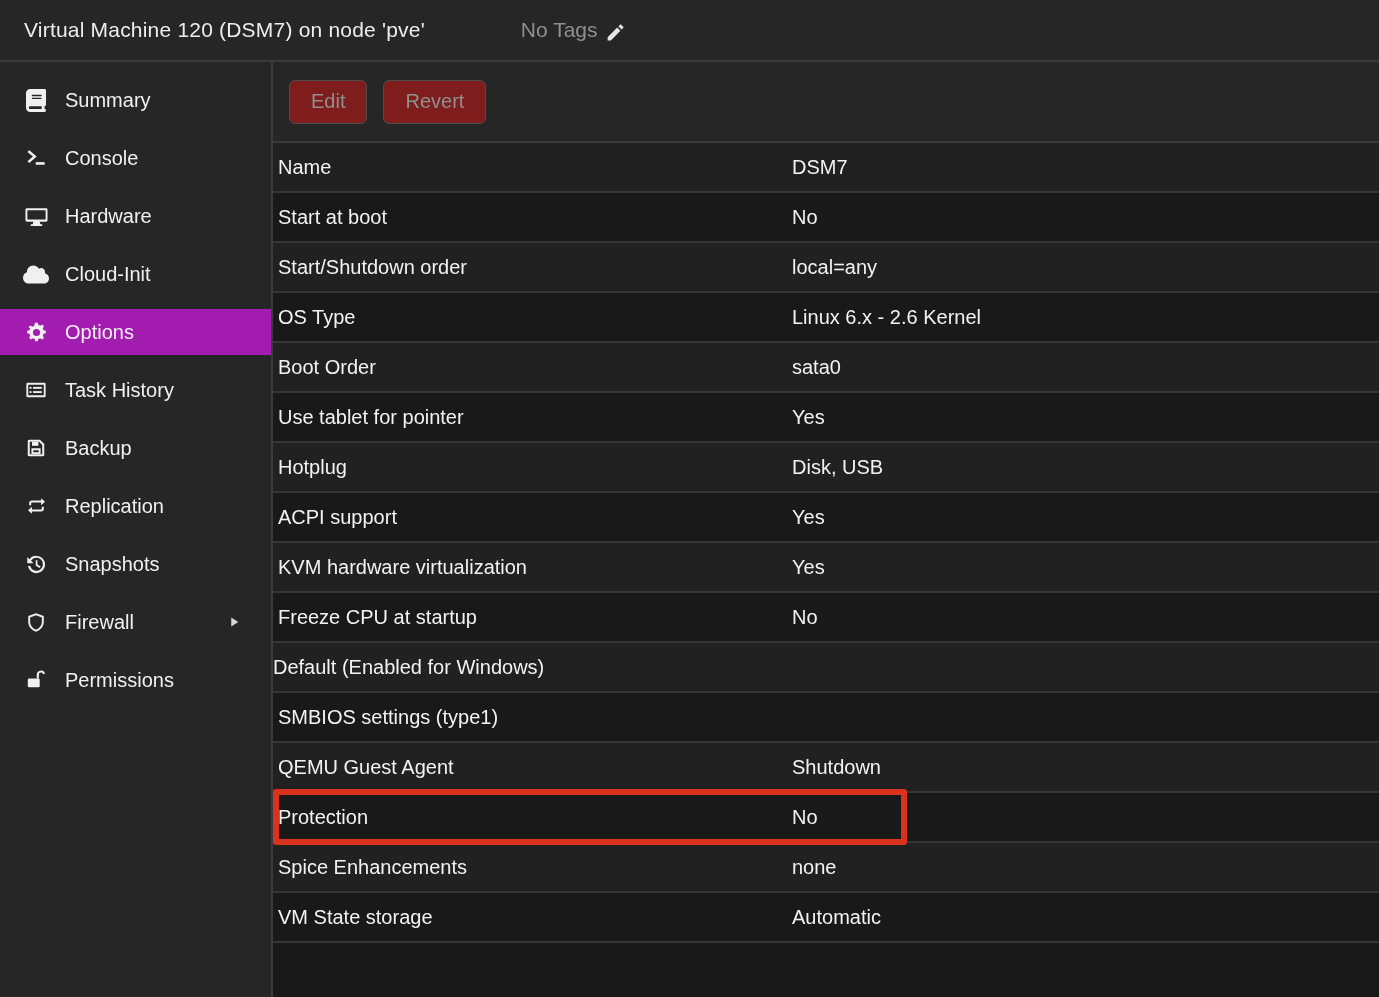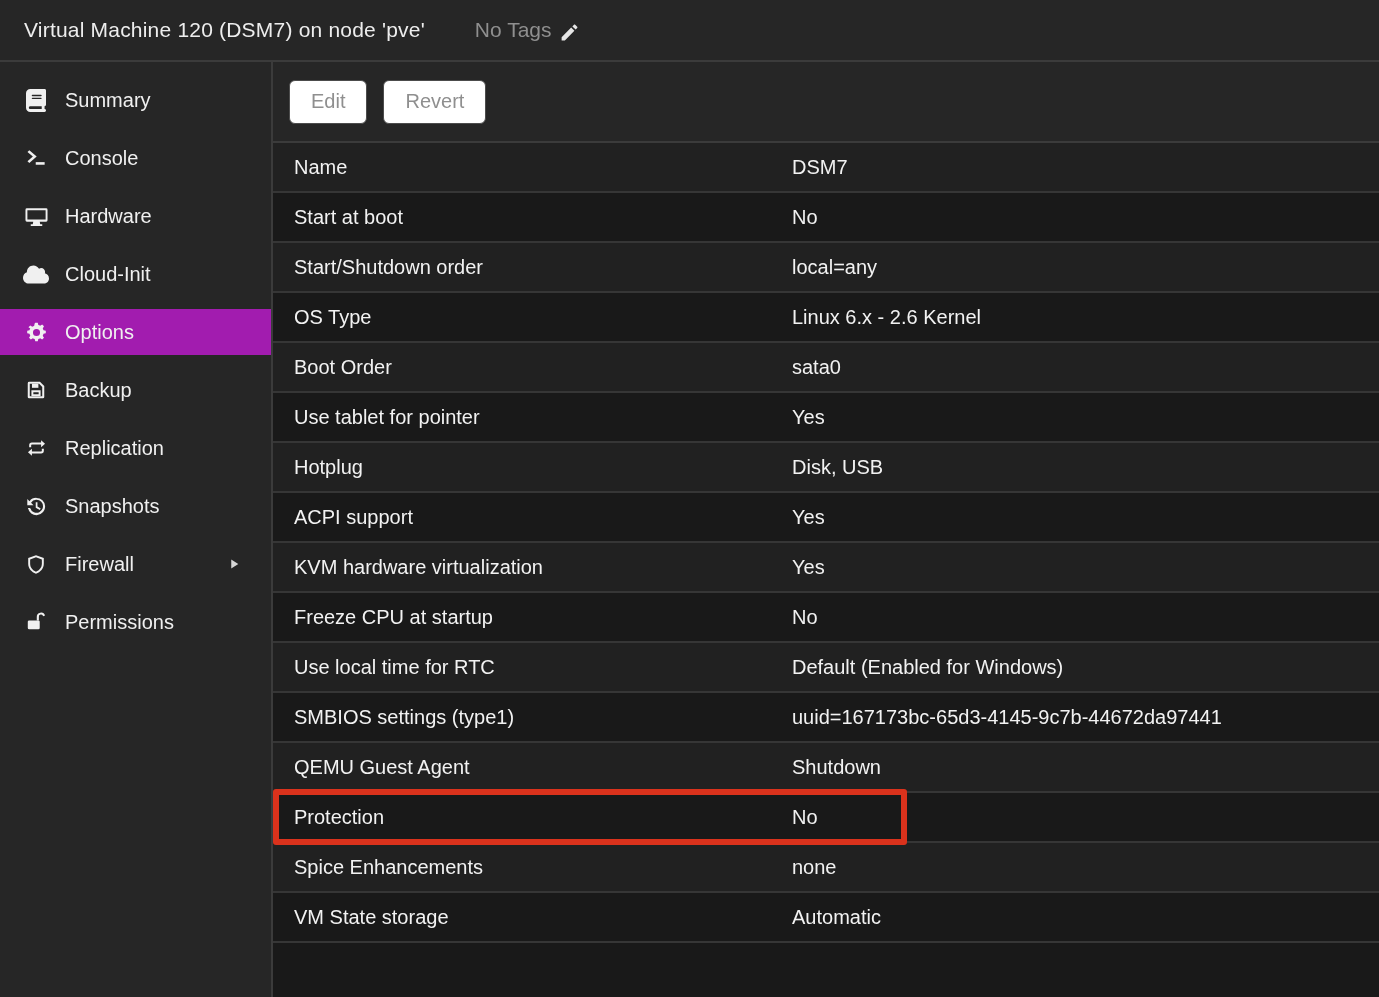--- a/index.html
+++ b/index.html
@@ -16,21 +16,21 @@
   
   .titlebar {
     flex: 0 0 62px; height: 62px;
     display: flex; align-items: center;
     padding: 0 24px;
     background: #262626;
     border-bottom: 2px solid #3b3b3b;
   }
   .page-title { font-size: 21px; font-weight: 400; color: #ededed; letter-spacing: .2px; white-space: nowrap; }
   .tags-area { display: flex; align-items: center; gap: 7px; margin-left: 50px; cursor: pointer; }
-  .tags-label { font-size: 21px; color: #8f8f8f; }
+  .tags-label { font-size: 21px; color: #8f8f8f; margin-left: 46px; }
   .pencil-icon svg { width: 21px; height: 21px; fill: #e6e6e6; display: block; transform: translateY(2px); }
 
   
   .body-wrap { flex: 1; display: flex; min-height: 0; }
 
   
   .sidebar {
     flex: 0 0 273px; width: 273px;
     background: #262626;
     border-right: 2px solid #3b3b3b;
@@ -54,41 +54,41 @@
   
   .content { flex: 1; display: flex; flex-direction: column; min-width: 0; background: #262626; }
   .toolbar {
     flex: 0 0 81px; height: 81px;
     display: flex; align-items: center; gap: 16px;
     padding-left: 16px;
     border-bottom: 2px solid #3b3b3b;
   }
   .btn {
     height: 44px; padding: 0 21px;
-    background: #ffffff;
+    background: #7f1d1d;
     border: 1px solid #4c4c4c;
     border-radius: 6px;
     color: #8f8f8f;
     font-size: 20px;
     font-family: inherit;
     cursor: default;
   }
 
   
   .table-wrap { flex: 1; position: relative; background: #191919; overflow: hidden; }
   .row {
     height: 50px;
     display: flex; align-items: center;
     border-bottom: 2px solid #363636;
     cursor: pointer;
   }
   .row:nth-child(odd)  { background: #212121; }
   .row:nth-child(even) { background: #191919; }
   .cell { font-size: 20px; color: #f2f2f2; white-space: nowrap; }
-  .cell.label { width: 519px; flex: 0 0 519px; padding-left: 21px; }
+  .cell.label { width: 519px; flex: 0 0 519px; padding-left: 5px; }
   .cell.value { flex: 1; padding-right: 2px; overflow: hidden; }
 
   .highlight-box {
     position: absolute;
     left: 0; top: 646px;
     width: 634px; height: 56px;
     border: 6px solid #da321c;
     border-radius: 3px;
     pointer-events: none;
   }
@@ -154,20 +154,32 @@
 
         <li class="nav-item selected">
           <span class="nav-icon">
             <svg width="23" height="23" viewBox="0 0 24 24">
                 <path fill-rule="evenodd" d="M10.7 1.8h2.6l.6 2.4c.7.2 1.3.4 1.9.8l2.1-1.3 1.9 1.9-1.3 2.1c.3.6.6 1.2.8 1.9l2.4.6v2.6l-2.4.6c-.2.7-.4 1.3-.8 1.9l1.3 2.1-1.9 1.9-2.1-1.3c-.6.3-1.2.6-1.9.8l-.6 2.4h-2.6l-.6-2.4c-.7-.2-1.3-.4-1.9-.8l-2.1 1.3-1.9-1.9 1.3-2.1c-.3-.6-.6-1.2-.8-1.9l-2.4-.6v-2.6l2.4-.6c.2-.7.4-1.3.8-1.9L3.6 6.5l1.9-1.9 2.1 1.3c.6-.3 1.2-.6 1.9-.8l.6-2.4zM12 8.3a3.7 3.7 0 1 0 0 7.4 3.7 3.7 0 0 0 0-7.4z"></path>
               </svg>
           </span>
           <span class="nav-label">Options</span>
         </li>
 
+        <li class="nav-item">
+          <span class="nav-icon">
+            <svg width="24" height="22" viewBox="0 0 24 24">
+                <path fill-rule="evenodd" d="M3 4h18a1.5 1.5 0 0 1 1.5 1.5v13A1.5 1.5 0 0 1 21 20H3a1.5 1.5 0 0 1-1.5-1.5v-13A1.5 1.5 0 0 1 3 4zm.5 2.2v11.6h17V6.2h-17z"></path>
+                <rect x="5" y="8.6" width="2.1" height="2.1"></rect>
+                <rect x="8.7" y="8.6" width="9.6" height="2.1"></rect>
+                <rect x="5" y="13.2" width="2.1" height="2.1"></rect>
+                <rect x="8.7" y="13.2" width="9.6" height="2.1"></rect>
+              </svg>
+          </span>
+          <span class="nav-label">Task History</span>
+        </li>
 
 
         <li class="nav-item">
           <span class="nav-icon">
             <svg width="22" height="22" viewBox="0 0 24 24">
                 <path fill-rule="evenodd" d="M4.5 3h11.8L21 7.7v11.8A1.5 1.5 0 0 1 19.5 21h-15A1.5 1.5 0 0 1 3 19.5v-15A1.5 1.5 0 0 1 4.5 3zm.7 2.2v13.6h13.6V8.6l-3.4-3.4H5.2z"></path>
                 <rect x="7.6" y="5.2" width="7" height="4.4"></rect>
                 <path fill-rule="evenodd" d="M7 12.3h10v6.3H7v-6.3zm2.1 2.1v2.1h5.8v-2.1H9.1z"></path>
               </svg>
           </span>
@@ -264,26 +276,24 @@
         </div>
         <div class="row">
           <div class="cell label">KVM hardware virtualization</div>
           <div class="cell value">Yes</div>
         </div>
         <div class="row">
           <div class="cell label">Freeze CPU at startup</div>
           <div class="cell value">No</div>
         </div>
         <div class="row">
-          <div class="cell label">Use local time for RTC</div>
           <div class="cell value">Default (Enabled for Windows)</div>
         </div>
         <div class="row">
           <div class="cell label">SMBIOS settings (type1)</div>
-          <div class="cell value">uuid=167173bc-65d3-4145-9c7b-44672da97441</div>
         </div>
         <div class="row">
           <div class="cell label">QEMU Guest Agent</div>
           <div class="cell value">Shutdown</div>
         </div>
         <div class="row">
           <div class="cell label">Protection</div>
           <div class="cell value">No</div>
         </div>
         <div class="row">

